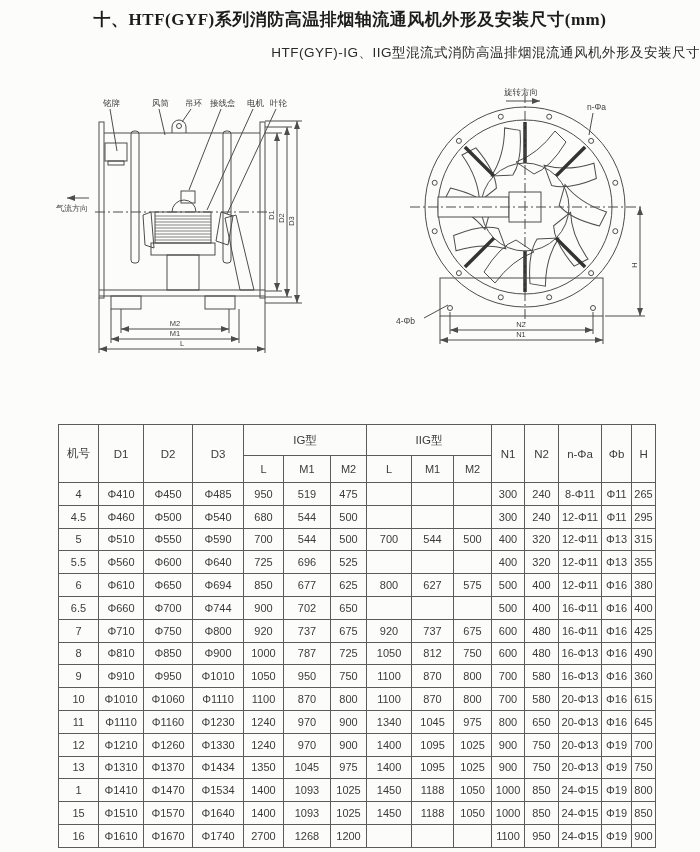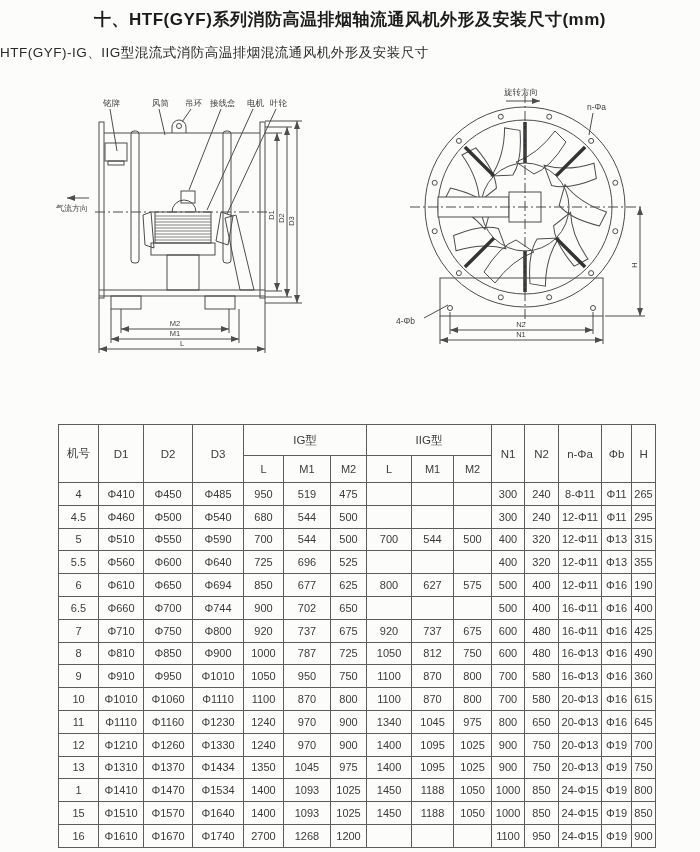--- a/index.html
+++ b/index.html
@@ -3,24 +3,24 @@
 <meta charset="utf-8">
 <style>
   html,body{margin:0;padding:0;background:#e8e8e8;}
   .page{
     position:relative;width:700px;height:852px;margin:0 auto;
     background:#fcfcfa;overflow:hidden;
     font-family:"Liberation Sans","DejaVu Sans",sans-serif;color:#333;
   }
   .doc-title{
     position:absolute;top:8px;left:0;width:700px;text-align:center;
-    font-size:17px;font-weight:bold;color:#1c1c1c;letter-spacing:.5px;
+    font-size:17px;font-weight:bold;color:#1c1c1c;letter-spacing:.5px;font-family:Liberation Serif, serif;
   }
   .doc-subtitle{
-    position:absolute;top:44px;left:0;width:700px;text-align:left;
+    position:absolute;top:44px;left:0;width:700px;text-align:right;
     font-size:13.5px;color:#2a2a2a;letter-spacing:.5px;
   }
   .svg-side{position:absolute;left:55px;top:85px;}
   .svg-front{position:absolute;left:390px;top:85px;}
   svg text{fill:#3e3e3e;font-family:"Liberation Sans","DejaVu Sans",sans-serif;}
   .spec-table-wrap{position:absolute;left:58px;top:424px;width:597px;}
   table.spec{
     border-collapse:collapse;table-layout:fixed;width:597px;
     font-size:11px;color:#3b3b3b;
   }
@@ -330,21 +330,21 @@
             <td>850</td>
             <td>677</td>
             <td>625</td>
             <td>800</td>
             <td>627</td>
             <td>575</td>
             <td>500</td>
             <td>400</td>
             <td>12-Φ11</td>
             <td>Φ16</td>
-            <td>190</td>
+            <td>380</td>
           </tr>
           <tr>
             <td>6.5</td>
             <td>Φ660</td>
             <td>Φ700</td>
             <td>Φ744</td>
             <td>900</td>
             <td>702</td>
             <td>650</td>
             <td></td>

